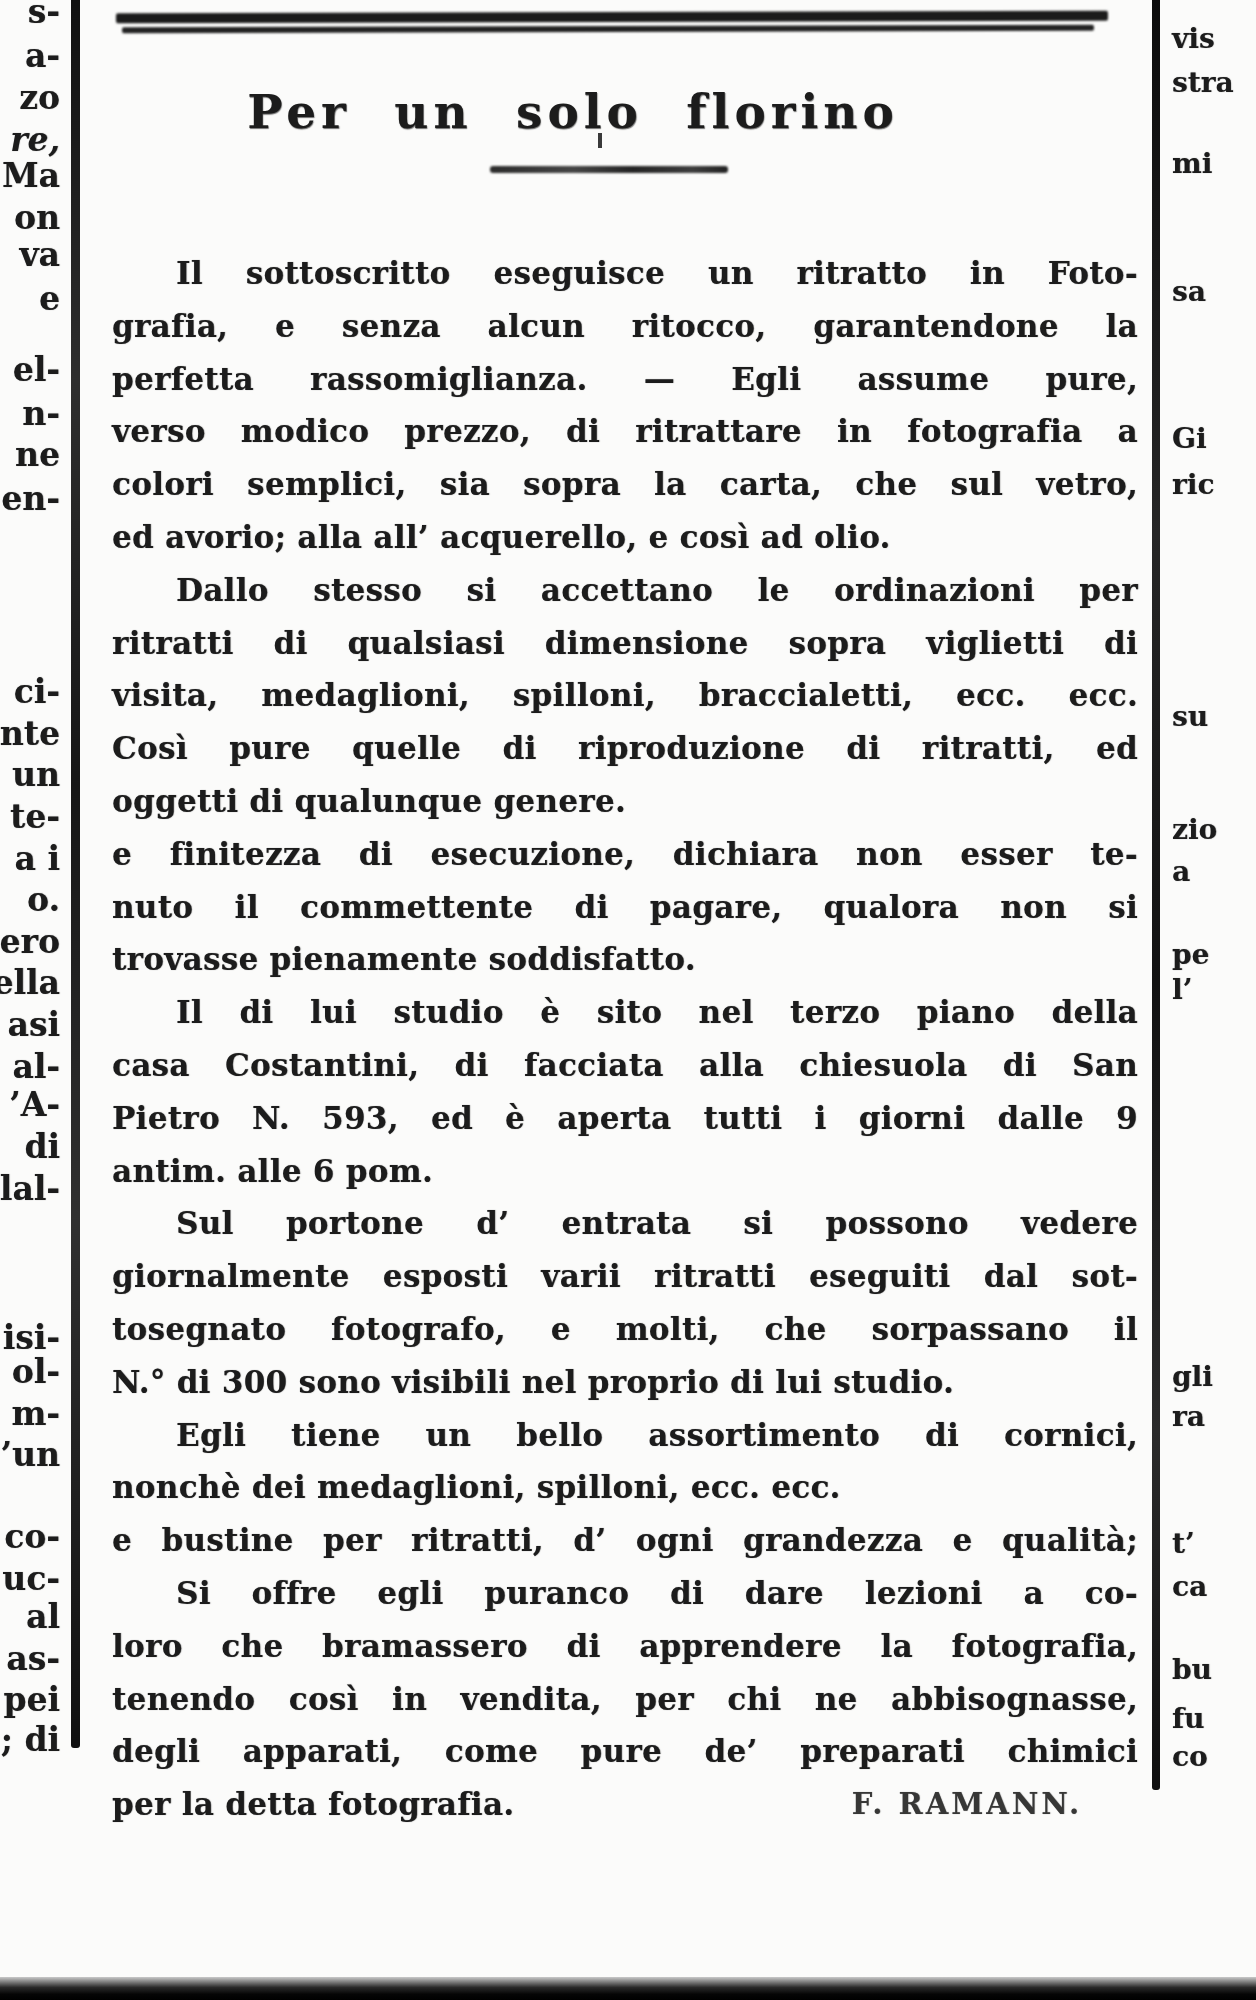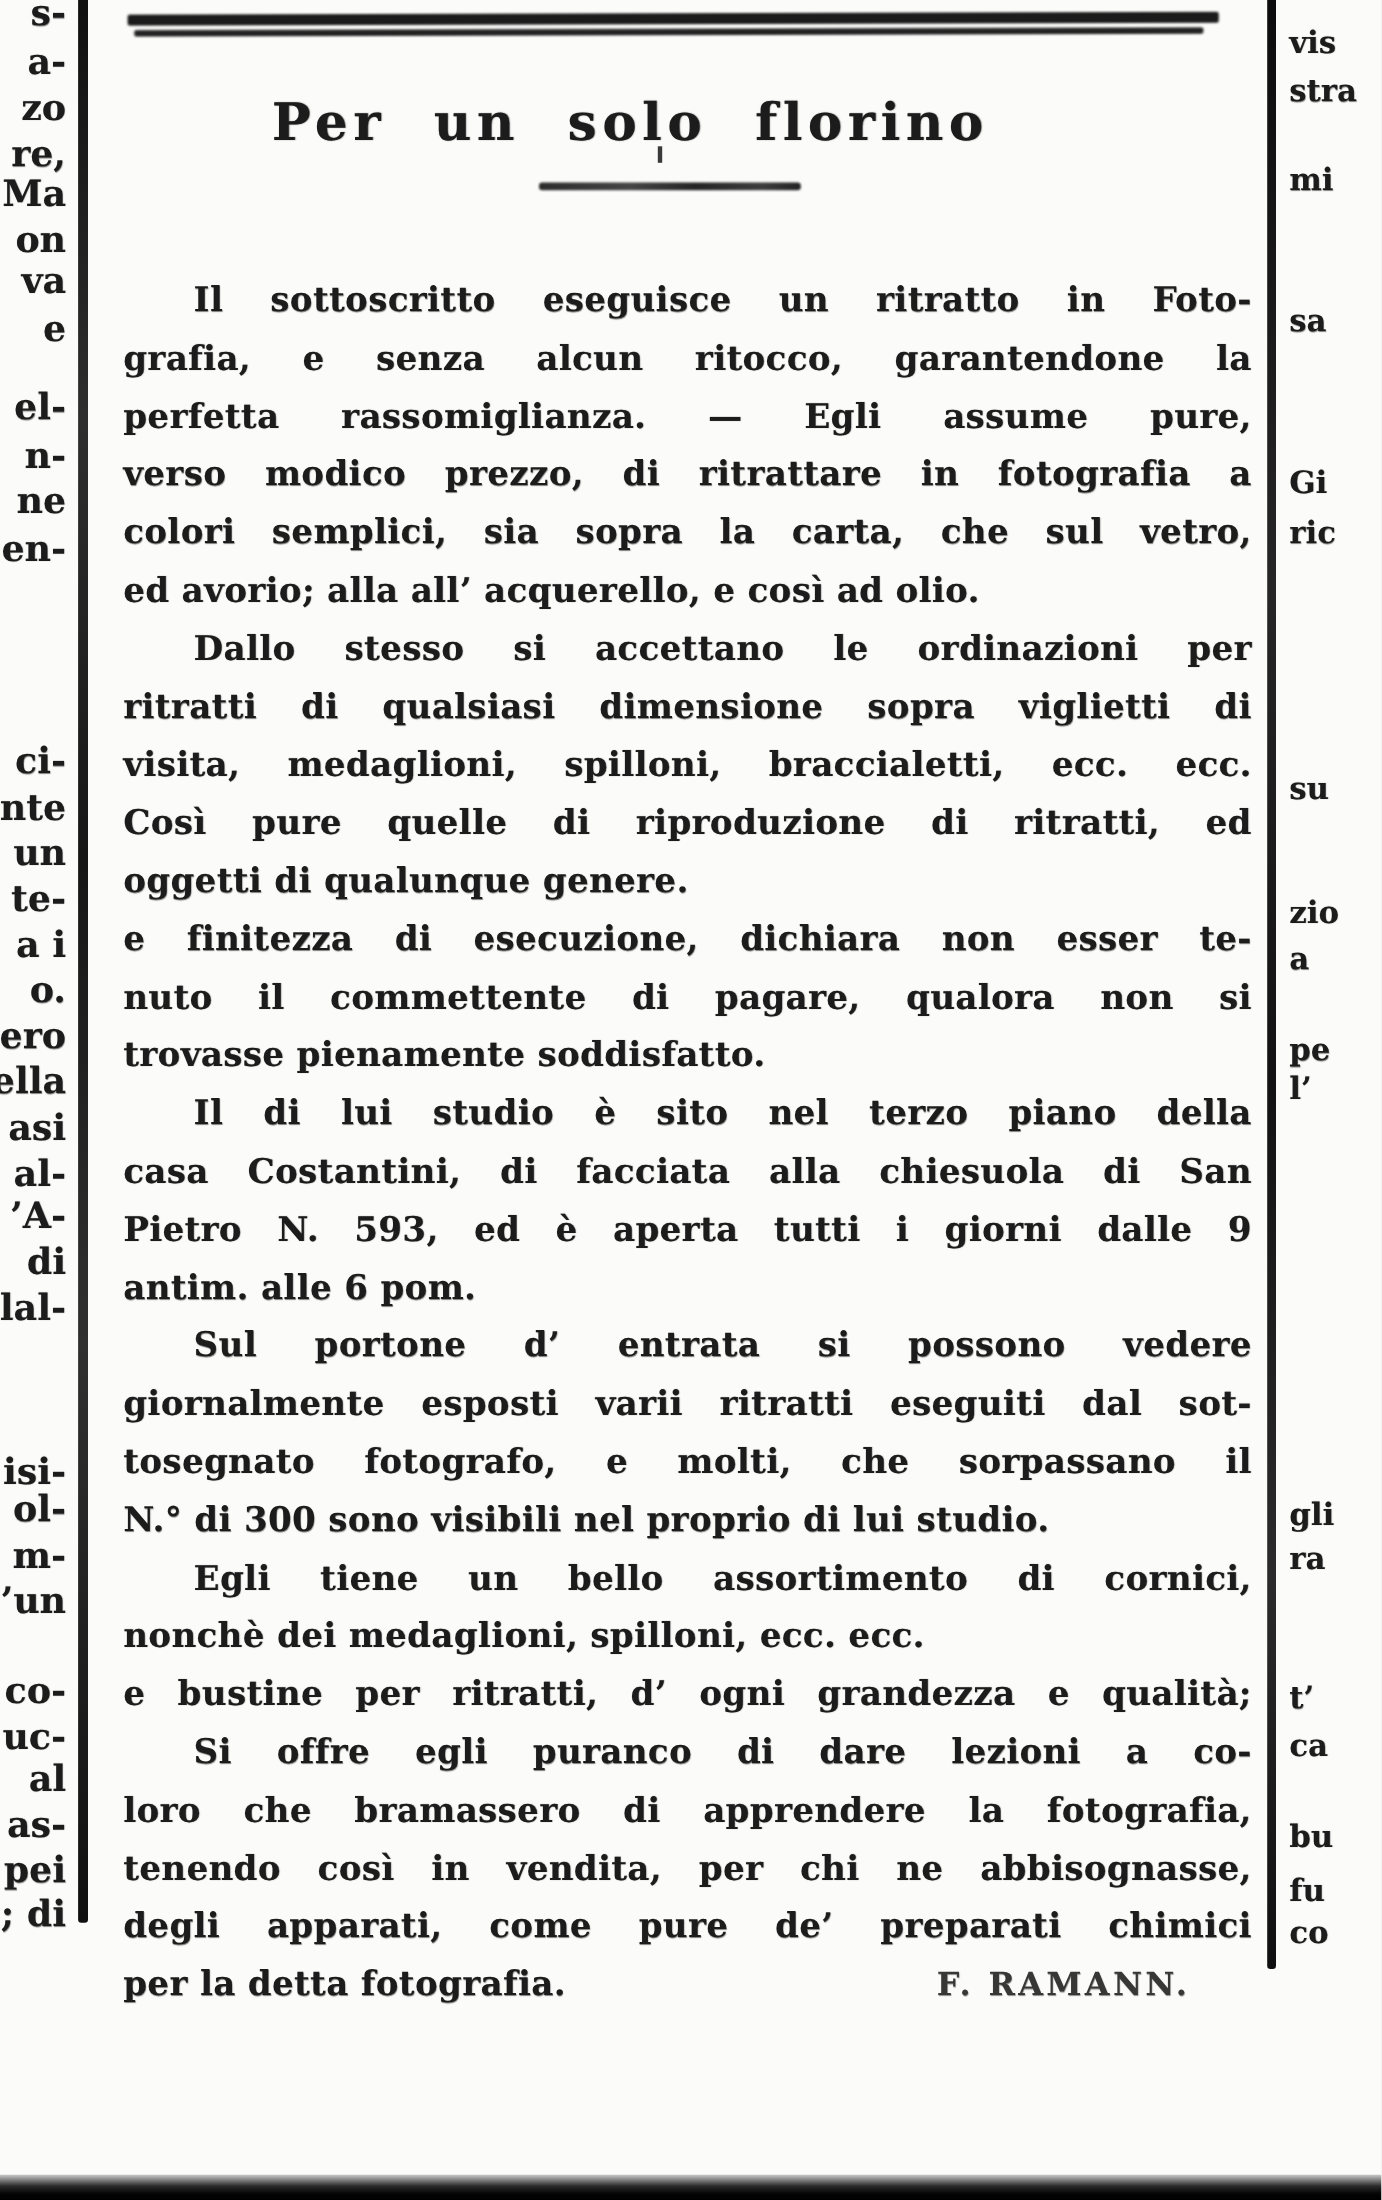--- a/index.html
+++ b/index.html
@@ -92,21 +92,21 @@
 </style>
 </head>
 <body>
 
 <div class="page">
 
   <div class="left-col">
       <div class="frag" style="top: -8px;">s-</div>
       <div class="frag" style="top: 36px;">a-</div>
       <div class="frag" style="top: 78px;">zo</div>
-      <div class="frag" style="top: 120px;">re,</div>
+      <div class="frag" style="top: 120px; font-style: italic;">re,</div>
       <div class="frag" style="top: 156px;">Ma</div>
       <div class="frag" style="top: 198px;">on</div>
       <div class="frag" style="top: 235px;">va</div>
       <div class="frag" style="top: 279px;">e</div>
       <div class="frag" style="top: 350px;">el-</div>
       <div class="frag" style="top: 394px;">n-</div>
       <div class="frag" style="top: 435px;">ne</div>
       <div class="frag" style="top: 479px;">en-</div>
       <div class="frag" style="top: 672px;">ci-</div>
       <div class="frag" style="top: 714px;">nte</div>

